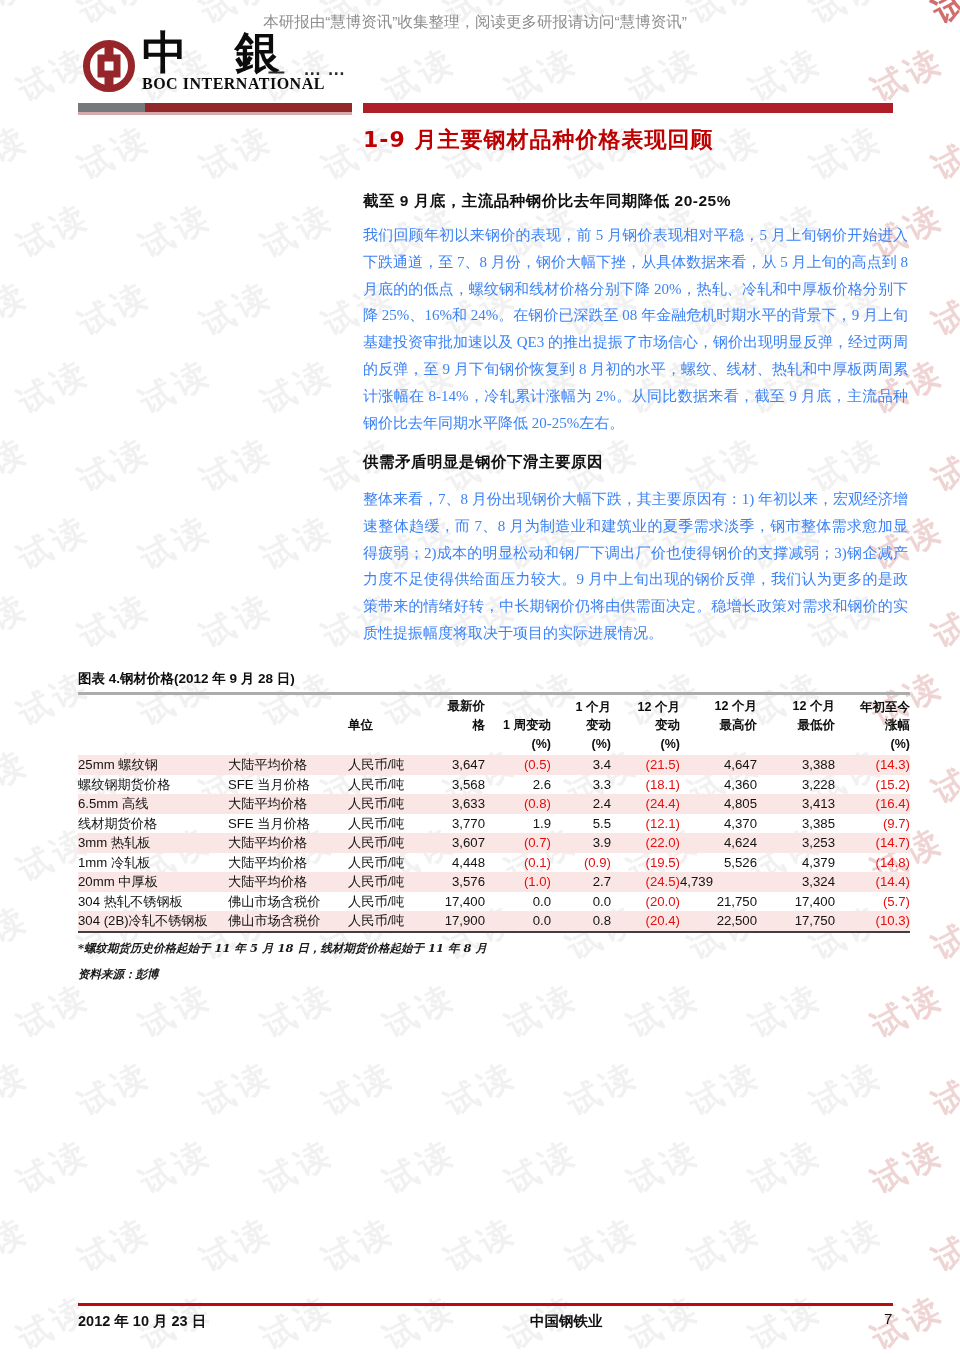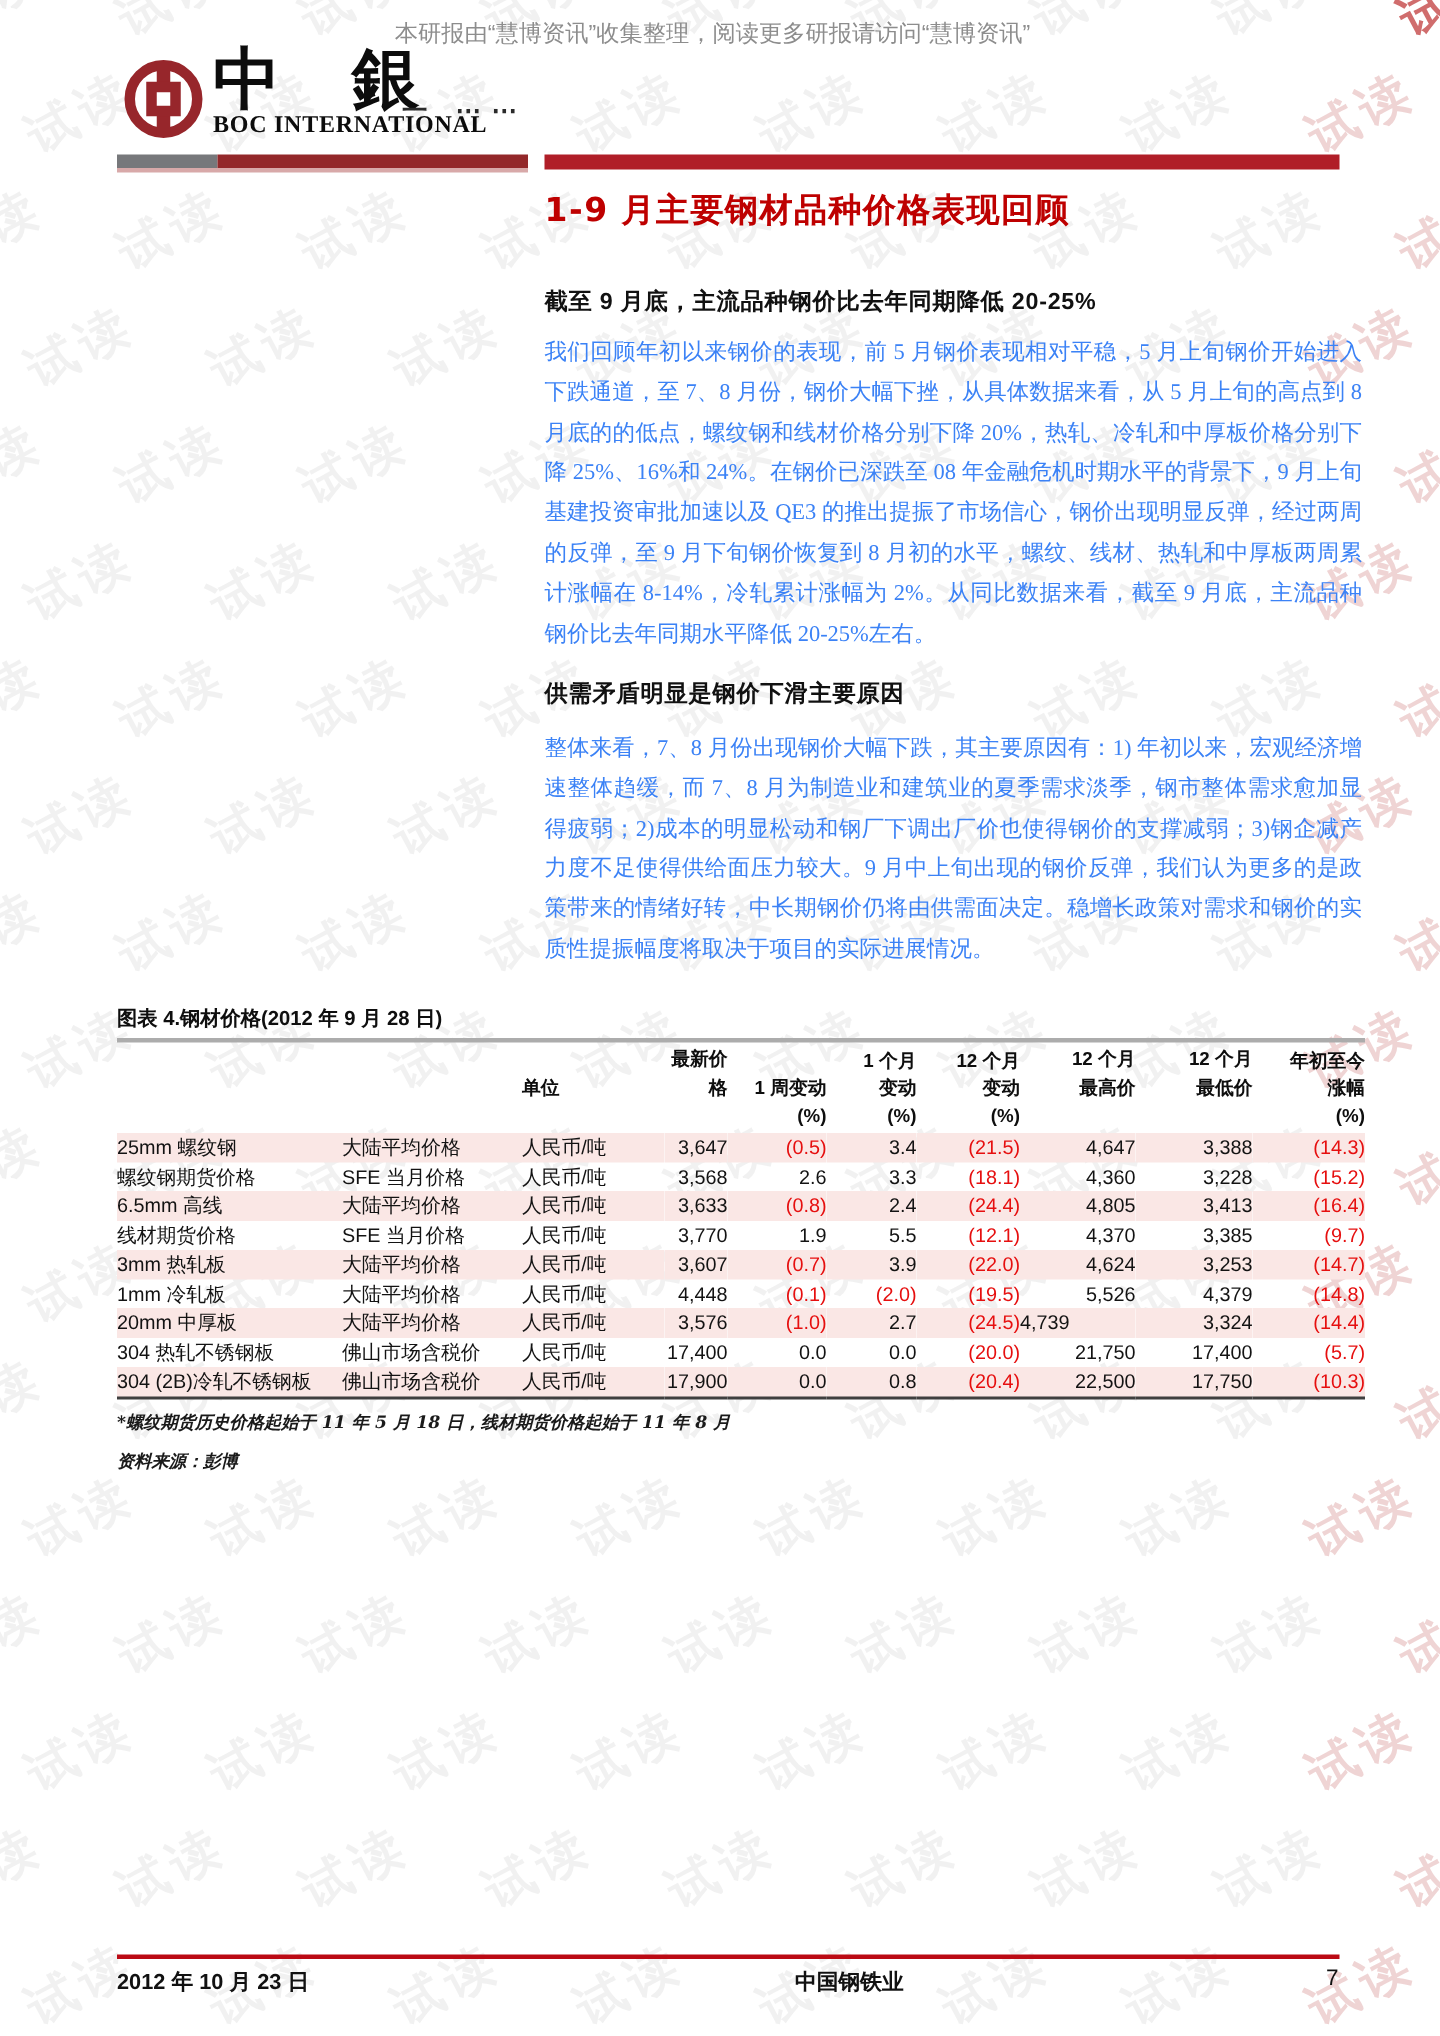--- a/index.html
+++ b/index.html
@@ -336,21 +336,21 @@
             <td style="text-align: right;">4,624</td>
             <td style="text-align: right;">3,253</td>
             <td class="neg" style="text-align: right;">(14.7)</td>
           </tr>
           <tr>
             <td style="text-align: left;">1mm 冷轧板</td>
             <td style="text-align: left;">大陆平均价格</td>
             <td style="text-align: left;">人民币/吨</td>
             <td style="text-align: right;">4,448</td>
             <td class="neg" style="text-align: right;">(0.1)</td>
-            <td class="neg" style="text-align: right;">(2.0)</td>
+            <td class="neg" style="text-align: right;">(0.9)</td>
             <td class="neg" style="text-align: right;">(19.5)</td>
             <td style="text-align: right;">5,526</td>
             <td style="text-align: right;">4,379</td>
             <td class="neg" style="text-align: right;">(14.8)</td>
           </tr>
           <tr class="odd">
             <td style="text-align: left;">20mm 中厚板</td>
             <td style="text-align: left;">大陆平均价格</td>
             <td style="text-align: left;">人民币/吨</td>
             <td style="text-align: right;">3,576</td>

